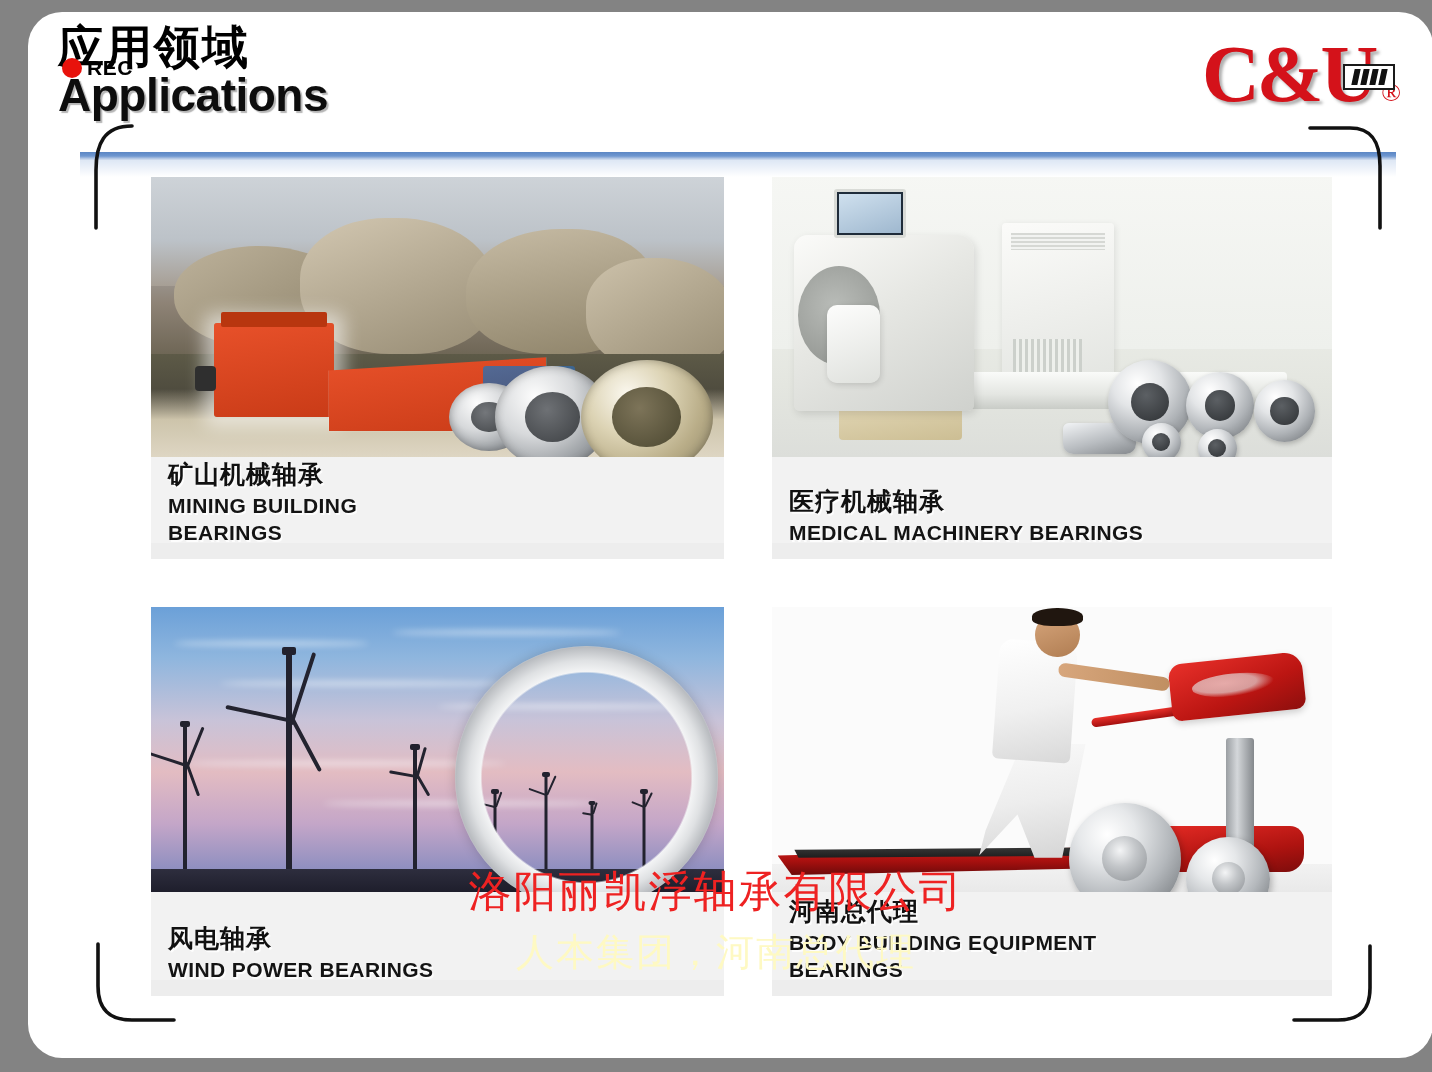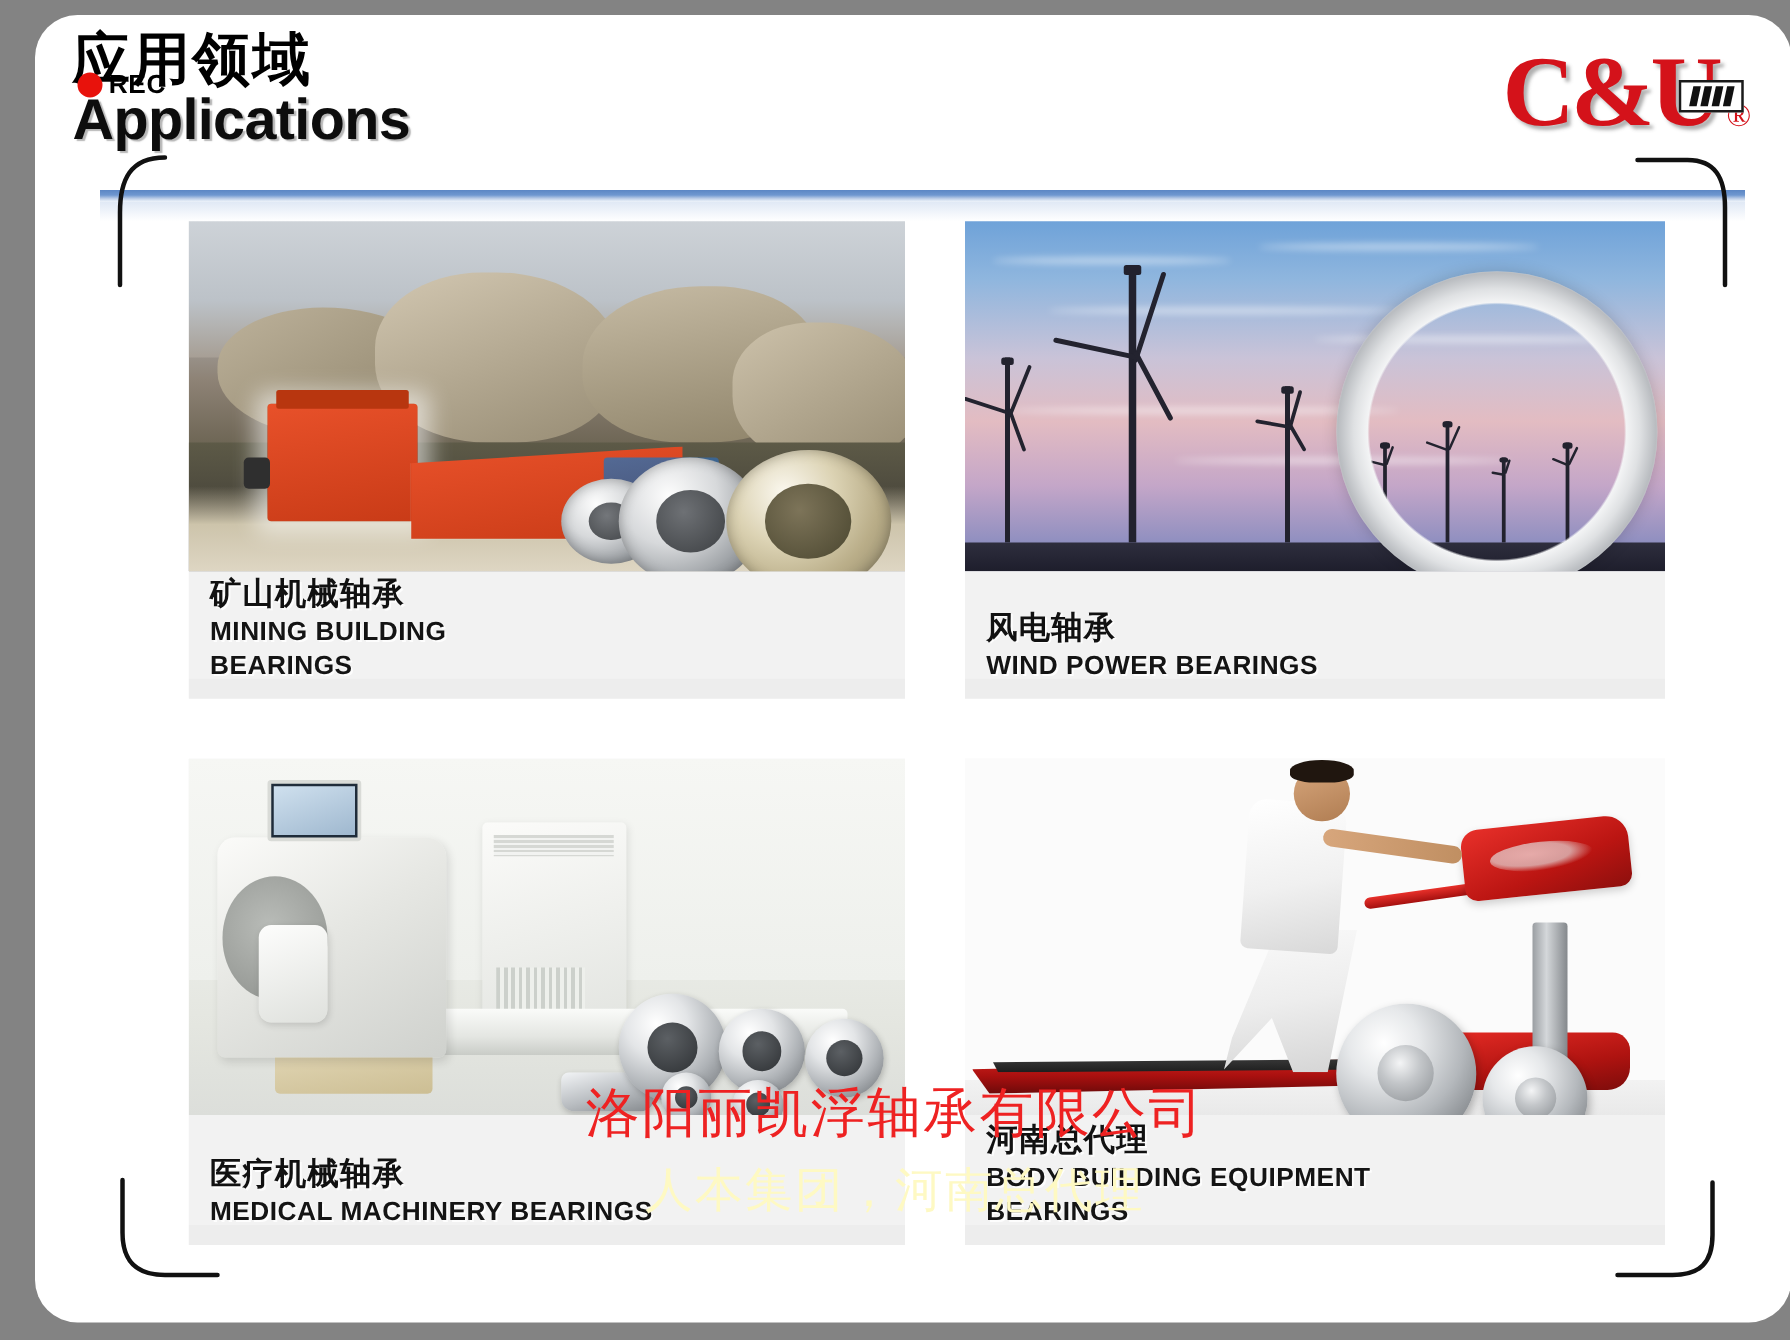--- a/index.html
+++ b/index.html
@@ -467,87 +467,20 @@
         <div class="card-caption">
           <div class="cap-cn">矿山机械轴承</div>
           <div class="cap-en">MINING BUILDING</div>
           <div class="cap-en">BEARINGS</div>
         </div>
         <div class="card-strip"></div>
       </div>
 
       <div class="card">
         <div class="card-photo">
-          <div class="sc-wind">
-            <div class="wind-cloud" style="left:4%;  top:12%; width:34%;"></div>
-            <div class="wind-cloud" style="left:42%; top:8%;  width:40%;"></div>
-            <div class="wind-cloud" style="left:12%; top:26%; width:50%;"></div>
-            <div class="wind-cloud" style="left:50%; top:34%; width:45%;"></div>
-            <div class="wind-cloud" style="left:6%;  top:54%; width:56%;"></div>
-            <div class="wind-cloud" style="left:30%; top:68%; width:48%;"></div>
-
-            <div class="turbine" style="left:6%; height:52%;">
-              <div class="mast" style="height:100%;"></div>
-              <div class="hub" style="top:0;"></div>
-              <div class="blade" style="height:30%; left:50%; top:2%; transform:rotate(22deg);"></div>
-              <div class="blade" style="height:26%; left:50%; top:4%; transform:rotate(-72deg);"></div>
-              <div class="blade" style="height:24%; left:50%; top:4%; transform:rotate(160deg);"></div>
-            </div>
-            <div class="turbine" style="left:24%; height:78%;">
-              <div class="mast" style="height:100%; width:6px;"></div>
-              <div class="hub" style="top:0; width:14px; height:8px;"></div>
-              <div class="blade" style="height:34%; left:50%; top:1%; transform:rotate(18deg); width:4px;"></div>
-              <div class="blade" style="height:30%; left:50%; top:3%; transform:rotate(-78deg); width:4px;"></div>
-              <div class="blade" style="height:28%; left:50%; top:3%; transform:rotate(152deg); width:4px;"></div>
-            </div>
-            <div class="turbine" style="left:46%; height:44%;">
-              <div class="mast" style="height:100%;"></div>
-              <div class="hub" style="top:0;"></div>
-              <div class="blade" style="height:26%; left:50%; top:2%; transform:rotate(16deg);"></div>
-              <div class="blade" style="height:22%; left:50%; top:4%; transform:rotate(-80deg);"></div>
-              <div class="blade" style="height:20%; left:50%; top:4%; transform:rotate(150deg);"></div>
-            </div>
-            <div class="turbine" style="left:60%; height:28%;">
-              <div class="mast" style="height:100%; width:3px;"></div>
-              <div class="hub" style="top:0; width:8px; height:5px;"></div>
-              <div class="blade" style="height:20%; left:50%; top:2%; transform:rotate(20deg); width:2px;"></div>
-              <div class="blade" style="height:18%; left:50%; top:4%; transform:rotate(-76deg); width:2px;"></div>
-            </div>
-            <div class="turbine" style="left:69%; height:34%;">
-              <div class="mast" style="height:100%; width:3px;"></div>
-              <div class="hub" style="top:0; width:8px; height:5px;"></div>
-              <div class="blade" style="height:22%; left:50%; top:2%; transform:rotate(24deg); width:2px;"></div>
-              <div class="blade" style="height:20%; left:50%; top:4%; transform:rotate(-70deg); width:2px;"></div>
-            </div>
-            <div class="turbine" style="left:77%; height:24%;">
-              <div class="mast" style="height:100%; width:3px;"></div>
-              <div class="hub" style="top:0; width:7px; height:4px;"></div>
-              <div class="blade" style="height:18%; left:50%; top:2%; transform:rotate(18deg); width:2px;"></div>
-              <div class="blade" style="height:16%; left:50%; top:4%; transform:rotate(-80deg); width:2px;"></div>
-            </div>
-            <div class="turbine" style="left:86%; height:28%;">
-              <div class="mast" style="height:100%; width:3px;"></div>
-              <div class="hub" style="top:0; width:8px; height:5px;"></div>
-              <div class="blade" style="height:20%; left:50%; top:2%; transform:rotate(26deg); width:2px;"></div>
-              <div class="blade" style="height:18%; left:50%; top:4%; transform:rotate(-68deg); width:2px;"></div>
-            </div>
-
-            <div class="wind-ground"></div>
-            <div class="ring-bearing"></div>
-          </div>
-        </div>
-        <div class="card-caption">
-          <div class="cap-cn">风电轴承</div>
-          <div class="cap-en">WIND POWER BEARINGS</div>
-        </div>
-        <div class="card-strip"></div>
-      </div>
-
-      <div class="card">
-        <div class="card-photo">
           <div class="sc-med">
             <div class="med-wall"></div>
             <div class="med-cab"></div>
             <div class="med-table"></div>
             <div class="med-base"></div>
             <div class="ct-body">
               <div class="ct-bore"></div>
               <div class="ct-front"></div>
             </div>
             <div class="ct-mon"></div>
@@ -555,20 +488,87 @@
             <div class="med-brg mdb1"></div>
             <div class="med-brg mdb2"></div>
             <div class="med-brg mdb3"></div>
             <div class="med-brg mdb4"></div>
             <div class="med-brg mdb5"></div>
           </div>
         </div>
         <div class="card-caption">
           <div class="cap-cn">医疗机械轴承</div>
           <div class="cap-en">MEDICAL MACHINERY BEARINGS</div>
+        </div>
+        <div class="card-strip"></div>
+      </div>
+
+      <div class="card">
+        <div class="card-photo">
+          <div class="sc-wind">
+            <div class="wind-cloud" style="left:4%;  top:12%; width:34%;"></div>
+            <div class="wind-cloud" style="left:42%; top:8%;  width:40%;"></div>
+            <div class="wind-cloud" style="left:12%; top:26%; width:50%;"></div>
+            <div class="wind-cloud" style="left:50%; top:34%; width:45%;"></div>
+            <div class="wind-cloud" style="left:6%;  top:54%; width:56%;"></div>
+            <div class="wind-cloud" style="left:30%; top:68%; width:48%;"></div>
+
+            <div class="turbine" style="left:6%; height:52%;">
+              <div class="mast" style="height:100%;"></div>
+              <div class="hub" style="top:0;"></div>
+              <div class="blade" style="height:30%; left:50%; top:2%; transform:rotate(22deg);"></div>
+              <div class="blade" style="height:26%; left:50%; top:4%; transform:rotate(-72deg);"></div>
+              <div class="blade" style="height:24%; left:50%; top:4%; transform:rotate(160deg);"></div>
+            </div>
+            <div class="turbine" style="left:24%; height:78%;">
+              <div class="mast" style="height:100%; width:6px;"></div>
+              <div class="hub" style="top:0; width:14px; height:8px;"></div>
+              <div class="blade" style="height:34%; left:50%; top:1%; transform:rotate(18deg); width:4px;"></div>
+              <div class="blade" style="height:30%; left:50%; top:3%; transform:rotate(-78deg); width:4px;"></div>
+              <div class="blade" style="height:28%; left:50%; top:3%; transform:rotate(152deg); width:4px;"></div>
+            </div>
+            <div class="turbine" style="left:46%; height:44%;">
+              <div class="mast" style="height:100%;"></div>
+              <div class="hub" style="top:0;"></div>
+              <div class="blade" style="height:26%; left:50%; top:2%; transform:rotate(16deg);"></div>
+              <div class="blade" style="height:22%; left:50%; top:4%; transform:rotate(-80deg);"></div>
+              <div class="blade" style="height:20%; left:50%; top:4%; transform:rotate(150deg);"></div>
+            </div>
+            <div class="turbine" style="left:60%; height:28%;">
+              <div class="mast" style="height:100%; width:3px;"></div>
+              <div class="hub" style="top:0; width:8px; height:5px;"></div>
+              <div class="blade" style="height:20%; left:50%; top:2%; transform:rotate(20deg); width:2px;"></div>
+              <div class="blade" style="height:18%; left:50%; top:4%; transform:rotate(-76deg); width:2px;"></div>
+            </div>
+            <div class="turbine" style="left:69%; height:34%;">
+              <div class="mast" style="height:100%; width:3px;"></div>
+              <div class="hub" style="top:0; width:8px; height:5px;"></div>
+              <div class="blade" style="height:22%; left:50%; top:2%; transform:rotate(24deg); width:2px;"></div>
+              <div class="blade" style="height:20%; left:50%; top:4%; transform:rotate(-70deg); width:2px;"></div>
+            </div>
+            <div class="turbine" style="left:77%; height:24%;">
+              <div class="mast" style="height:100%; width:3px;"></div>
+              <div class="hub" style="top:0; width:7px; height:4px;"></div>
+              <div class="blade" style="height:18%; left:50%; top:2%; transform:rotate(18deg); width:2px;"></div>
+              <div class="blade" style="height:16%; left:50%; top:4%; transform:rotate(-80deg); width:2px;"></div>
+            </div>
+            <div class="turbine" style="left:86%; height:28%;">
+              <div class="mast" style="height:100%; width:3px;"></div>
+              <div class="hub" style="top:0; width:8px; height:5px;"></div>
+              <div class="blade" style="height:20%; left:50%; top:2%; transform:rotate(26deg); width:2px;"></div>
+              <div class="blade" style="height:18%; left:50%; top:4%; transform:rotate(-68deg); width:2px;"></div>
+            </div>
+
+            <div class="wind-ground"></div>
+            <div class="ring-bearing"></div>
+          </div>
+        </div>
+        <div class="card-caption">
+          <div class="cap-cn">风电轴承</div>
+          <div class="cap-en">WIND POWER BEARINGS</div>
         </div>
         <div class="card-strip"></div>
       </div>
 
       <div class="card">
         <div class="card-photo">
           <div class="sc-gym">
             <div class="gym-floor"></div>
             <div class="tread-deck"></div>
             <div class="tread-belt"></div>

